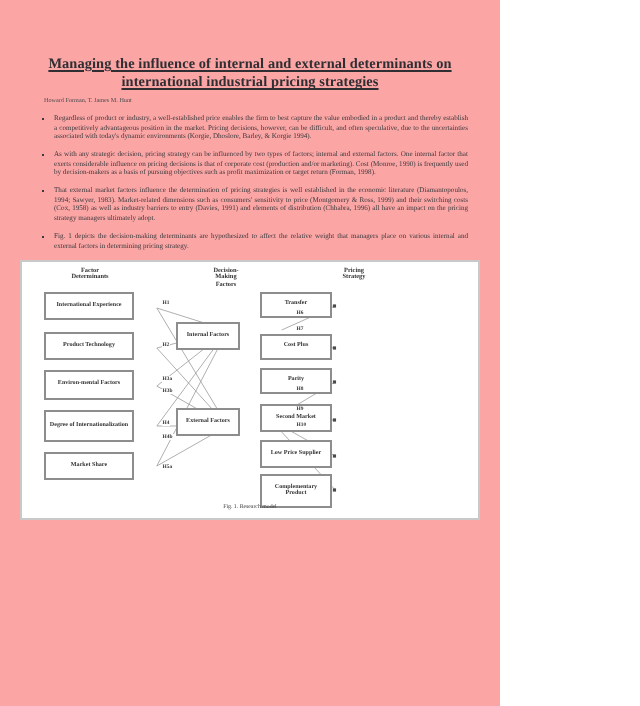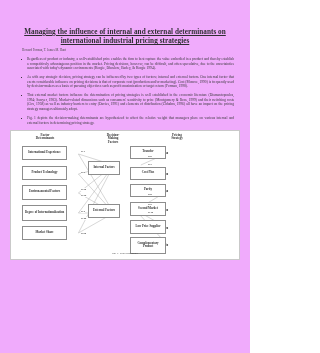--- a/index.html
+++ b/index.html
@@ -11,21 +11,21 @@
     width: 250px;
     height: 353px;
     overflow: hidden;
     font-family: "Liberation Serif", serif;
     color: #3b3b3b;
   }
   .page {
     position: relative;
     width: 250px;
     height: 353px;
-    background: #f0abfc;
+    background: #fca5a5;
     box-sizing: border-box;
   }
   .title-block {
     padding: 28px 18px 0 18px;
     text-align: center;
   }
   .title {
     font-size: 7.2px;
     line-height: 9.2px;
     font-weight: bold;

